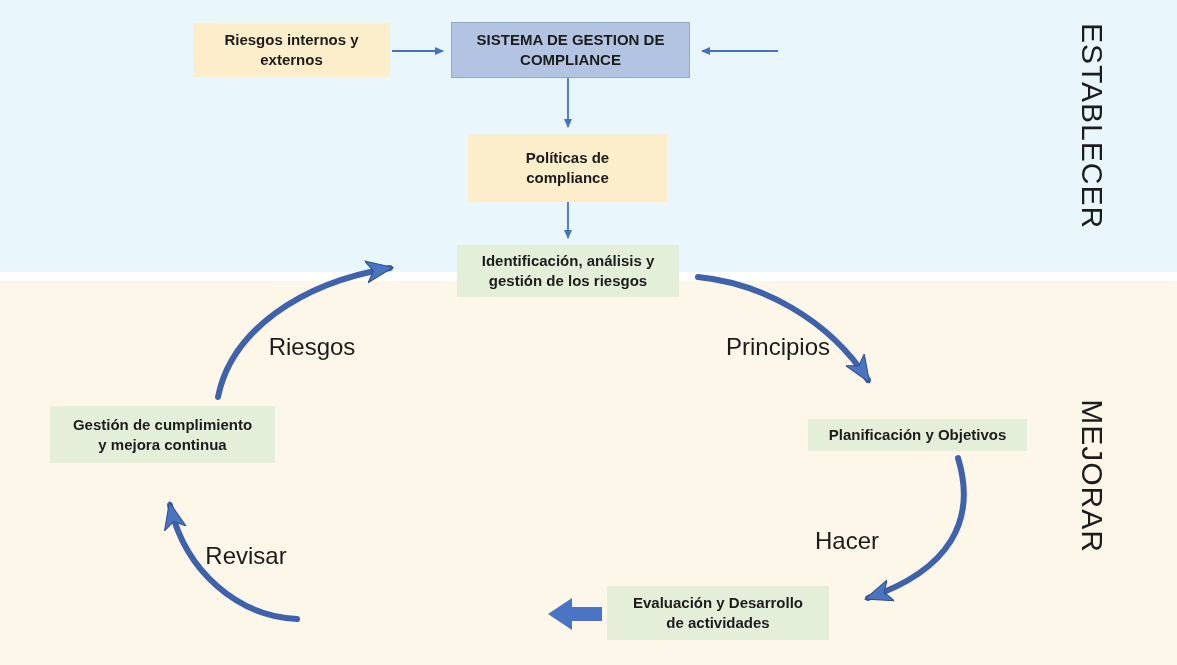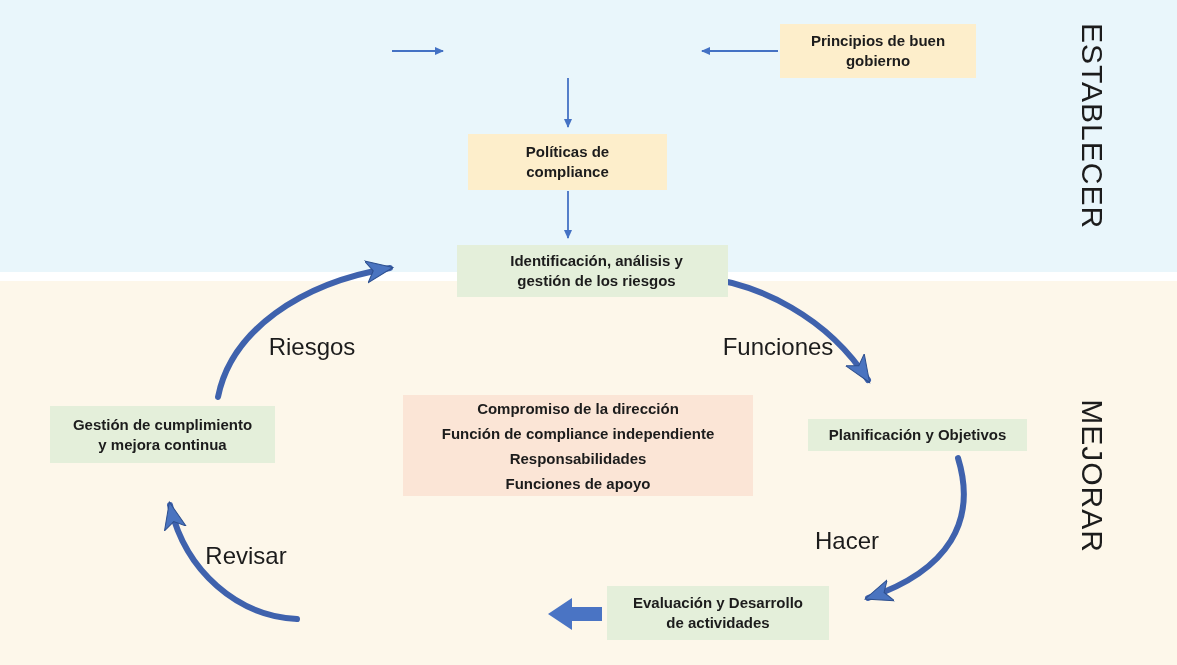--- a/index.html
+++ b/index.html
@@ -29,22 +29,22 @@
     white-space: pre-line;
   }
   .yellow { background: #fdeecb; }
   .blue   { background: #b3c3e2; border: 1px solid #8ea9d2; }
   .green  { background: #e4efda; }
   .pink   { background: #fbe5d6; line-height: 25px; }
 
   #box-riesgos       { left: 193px; top: 23px;  width: 197px; height: 54px; }
   #box-sistema       { left: 451px; top: 22px;  width: 237px; height: 54px; }
   #box-principios    { left: 780px; top: 24px;  width: 196px; height: 54px; }
-  #box-politicas     { left: 468px; top: 134px; width: 199px; height: 56px; }
-  #box-identificacion{ left: 457px; top: 245px; width: 263px; height: 52px; padding-left: 8px; }
+  #box-politicas     { left: 468px; top: 134px; width: 199px; height: 68px; }
+  #box-identificacion{ left: 457px; top: 245px; width: 222px; height: 52px; }
   #box-gestion       { left: 50px;  top: 406px; width: 225px; height: 57px; }
   #box-planificacion { left: 808px; top: 419px; width: 219px; height: 32px; }
   #box-operacion     { left: 607px; top: 586px; width: 222px; height: 54px; }
   #box-evaluacion    { left: 313px; top: 585px; width: 224px; height: 57px; }
   #box-compromiso    { left: 403px; top: 395px; width: 350px; height: 101px; }
 
   .cycle-label {
     position: absolute;
     z-index: 3;
     font-size: 24px;
@@ -100,37 +100,35 @@
     <path d="M568,191 L568,238" stroke="#4472c4" stroke-width="1.8" fill="none" marker-end="url(#mk-small)"></path>
 
     <path d="M698,277 C760,283 828,318 868,380" stroke="#3f62ad" stroke-width="6" fill="none" stroke-linecap="round" marker-end="url(#mk-big)"></path>
     <path d="M958,458 C977,520 950,570 868,598" stroke="#3f62ad" stroke-width="6" fill="none" stroke-linecap="round" marker-end="url(#mk-big)"></path>
     <path d="M297,619 C238,616 185,572 170,505" stroke="#3f62ad" stroke-width="6" fill="none" stroke-linecap="round" marker-end="url(#mk-big)"></path>
     <path d="M218,397 C231,331 300,283 390,268" stroke="#3f62ad" stroke-width="6" fill="none" stroke-linecap="round" marker-end="url(#mk-big)"></path>
 
     <polygon points="548,614 572,598 572,607 602,607 602,621 572,621 572,630" fill="#4a74c4"></polygon>
   </svg>
 
-  <div class="box yellow" id="box-principios">Principios de buen
-gobierno</div>
+  <div class="box yellow" id="box-riesgos">Riesgos internos y
+externos</div>
+  <div class="box blue" id="box-sistema">SISTEMA DE GESTION DE
+COMPLIANCE</div>
   <div class="box yellow" id="box-politicas">Políticas de
 compliance</div>
   <div class="box green" id="box-identificacion">Identificación, análisis y
 gestión de los riesgos</div>
   <div class="box green" id="box-gestion">Gestión de cumplimiento
 y mejora continua</div>
   <div class="box green" id="box-planificacion">Planificación y Objetivos</div>
   <div class="box green" id="box-operacion">Evaluación y Desarrollo
 de actividades</div>
-  <div class="box pink" id="box-compromiso">Compromiso de la dirección
-Función de compliance independiente
-Responsabilidades
-Funciones de apoyo</div>
 
   <div class="cycle-label" id="label-actuar">Riesgos</div>
-  <div class="cycle-label" id="label-planificar">Funciones</div>
+  <div class="cycle-label" id="label-planificar">Principios</div>
   <div class="cycle-label" id="label-hacer">Hacer</div>
   <div class="cycle-label" id="label-revisar">Revisar</div>
 
   <div class="side-label" id="label-establecer">ESTABLECER</div>
   <div class="side-label" id="label-mejorar">MEJORAR</div>
 
 </div>
 
 </body></html>

